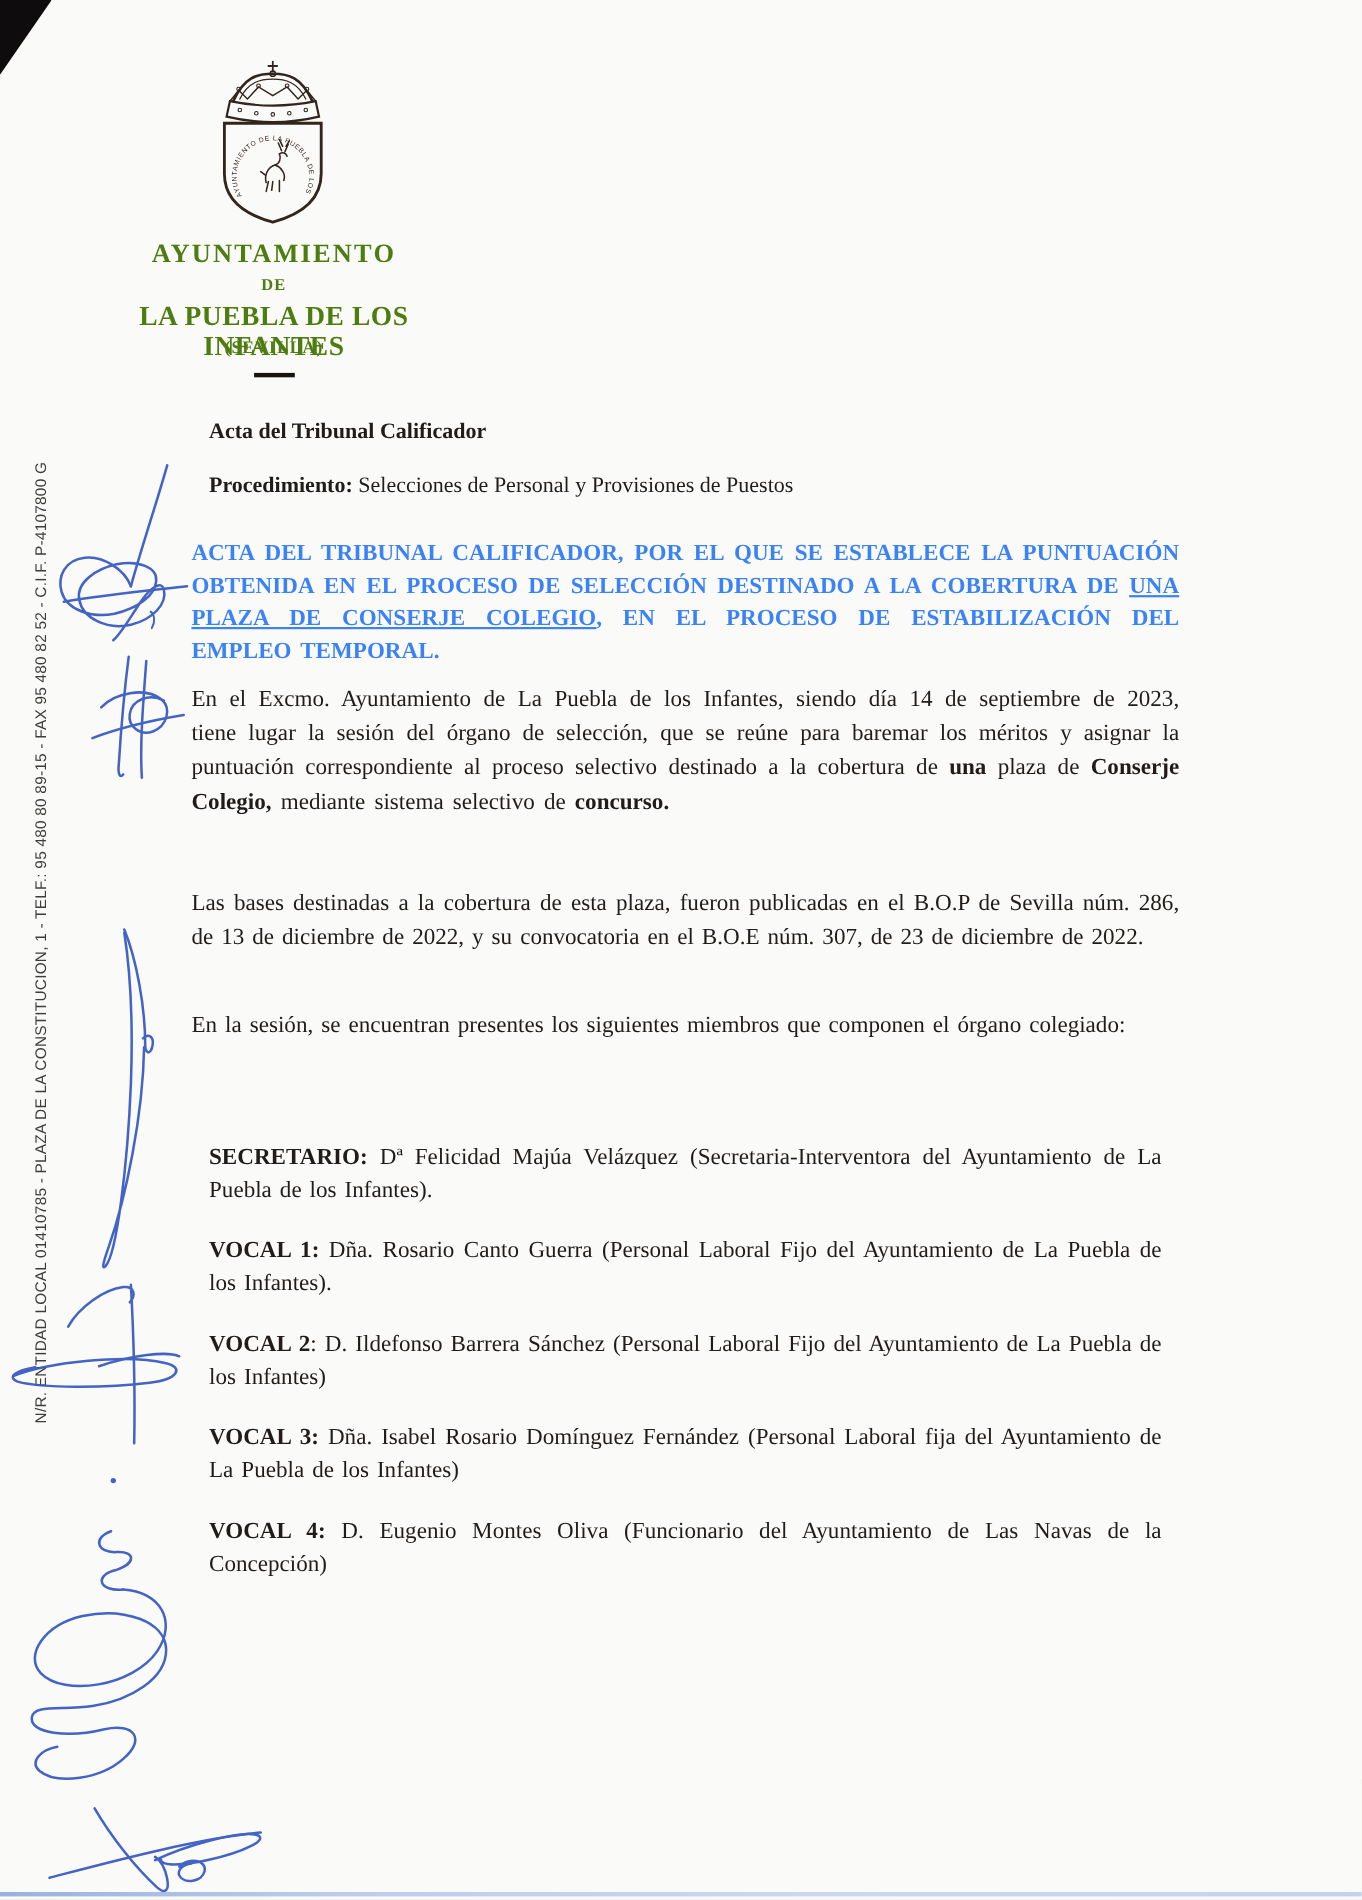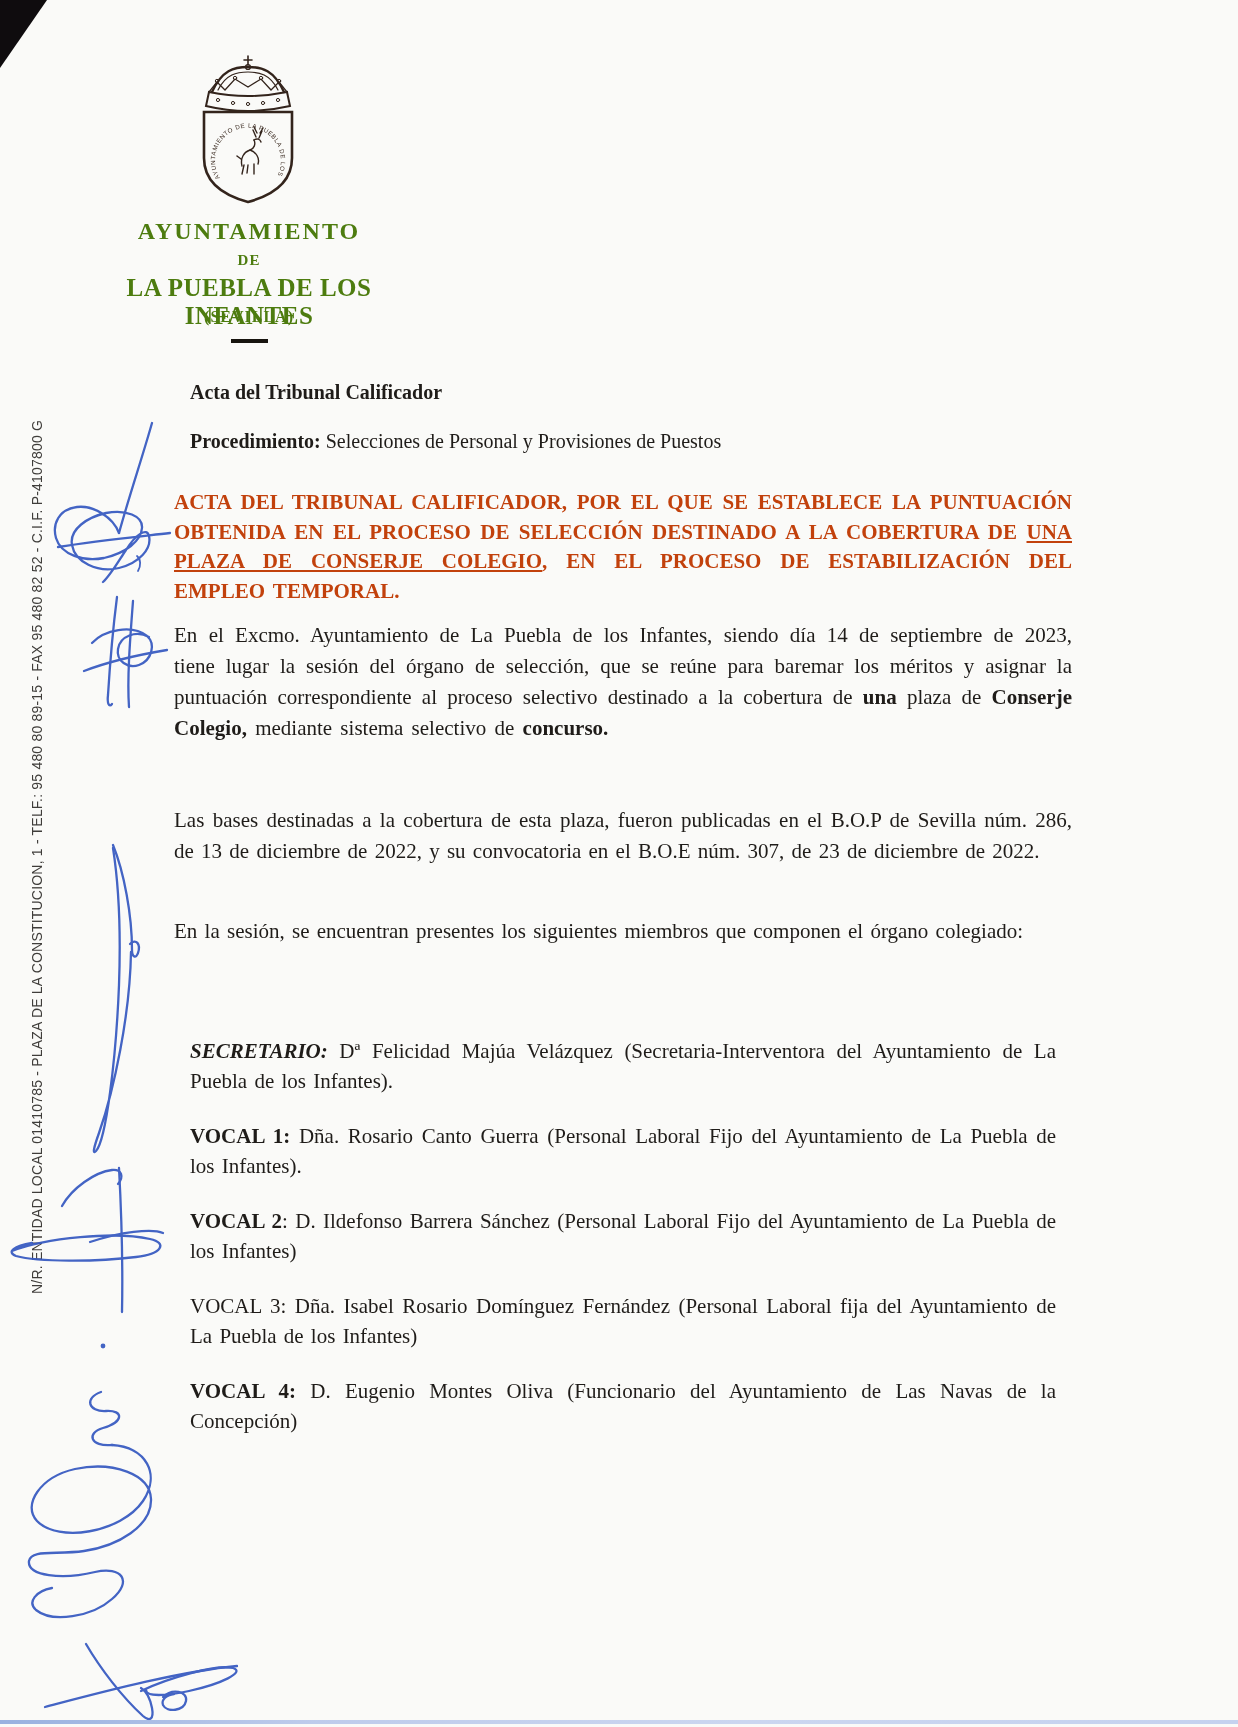--- a/index.html
+++ b/index.html
@@ -20,21 +20,21 @@
   .org-1 { top:218px; font-size:24px; letter-spacing:2px; }
   .org-2 { top:252px; font-size:15px; letter-spacing:1px; }
   .org-3 { top:274px; font-size:25px; letter-spacing:0.5px; }
   .org-4 { top:308px; font-size:16px; letter-spacing:1px; }
   .org-rule { position:absolute; left:231px; top:339px; width:37px; height:4px; background:#17140f; }
   
   .col { position:absolute; left:174px; width:898px; text-align:justify; }
   .col p { margin:16px; }
   .doc-title-block { top:360px; font-size:20px; line-height:33px; }
   .doc-title { font-weight:bold; }
-  .main-heading { top:467px; font-size:21px; line-height:29.5px; font-weight:bold; color:#c2410c; word-spacing:3px; }
+  .main-heading { top:467px; font-size:21px; line-height:29.5px; font-weight:bold; color:#3b82f6; word-spacing:3px; }
   .para { font-size:21px; line-height:31px; word-spacing:2px; }
   .para-intro { top:599px; word-spacing:3px; }
   .para-bases { top:784px; }
   .para-sesion { top:895px; }
   .members { top:1020px; }
   .members .member { line-height:30px; margin-bottom:25px; }
   
   .margin-note {
     position:absolute; left:29px; top:1294px; width:878px; height:18px;
     transform:rotate(-90deg); transform-origin:0 0;
@@ -108,24 +108,24 @@
     <p><span style="font-weight: bold;">Procedimiento:</span><span> Selecciones de Personal y Provisiones de Puestos</span></p>
   </div>
 
   <p class="col main-heading"><span style="font-weight: bold;">ACTA DEL TRIBUNAL CALIFICADOR, POR EL QUE SE ESTABLECE LA PUNTUACIÓN OBTENIDA EN EL PROCESO DE SELECCIÓN DESTINADO A LA COBERTURA DE </span><span style="font-weight: bold; text-decoration: underline;">UNA PLAZA DE CONSERJE COLEGIO</span><span style="font-weight: bold;">, EN EL PROCESO DE ESTABILIZACIÓN DEL EMPLEO TEMPORAL.</span></p>
 
   <p class="col para para-intro"><span>En el Excmo. Ayuntamiento de La Puebla de los Infantes, siendo día 14 de septiembre de 2023, tiene lugar la sesión del órgano de selección, que se reúne para baremar los méritos y asignar la puntuación correspondiente al proceso selectivo destinado a la cobertura de </span><span style="font-weight: bold;">una</span><span> plaza de </span><span style="font-weight: bold;">Conserje Colegio,</span><span> mediante sistema selectivo de </span><span style="font-weight: bold;">concurso.</span></p>
   <p class="col para para-bases"><span>Las bases destinadas a la cobertura de esta plaza, fueron publicadas en el B.O.P de Sevilla núm. 286, de 13 de diciembre de 2022, y su convocatoria en el B.O.E núm. 307, de 23 de diciembre de 2022.</span></p>
   <p class="col para para-sesion"><span>En la sesión, se encuentran presentes los siguientes miembros que componen el órgano colegiado:</span></p>
 
   <div class="col members">
-      <p class="para member"><span style="font-weight: bold; font-style: italic;">SECRETARIO:</span><span> Dª Felicidad Majúa Velázquez (Secretaria-Interventora del Ayuntamiento de La Puebla de los Infantes).</span></p>
+      <p class="para member"><span style="font-weight: bold;">SECRETARIO:</span><span> Dª Felicidad Majúa Velázquez (Secretaria-Interventora del Ayuntamiento de La Puebla de los Infantes).</span></p>
       <p class="para member"><span style="font-weight: bold;">VOCAL 1:</span><span> Dña. Rosario Canto Guerra (Personal Laboral Fijo del Ayuntamiento de La Puebla de los Infantes).</span></p>
       <p class="para member"><span style="font-weight: bold;">VOCAL 2</span><span>: D. Ildefonso Barrera Sánchez (Personal Laboral Fijo del Ayuntamiento de La Puebla de los Infantes)</span></p>
-      <p class="para member"><span style="font-weight: normal;">VOCAL 3:</span><span> Dña. Isabel Rosario Domínguez Fernández  (Personal Laboral fija del Ayuntamiento de La Puebla de los Infantes)</span></p>
+      <p class="para member"><span style="font-weight: bold;">VOCAL 3:</span><span> Dña. Isabel Rosario Domínguez Fernández  (Personal Laboral fija del Ayuntamiento de La Puebla de los Infantes)</span></p>
       <p class="para member"><span style="font-weight: bold;">VOCAL 4:</span><span> D. Eugenio Montes Oliva (Funcionario del Ayuntamiento de Las Navas de la Concepción)</span></p>
     </div>
 
   <div class="margin-note">N/R. ENTIDAD LOCAL 01410785 - PLAZA DE LA CONSTITUCION, 1 - TELF.: 95 480 80 89-15 - FAX 95 480 82 52 - C.I.F. P-4107800 G</div>
 
   <svg class="ink" width="1238" height="1727" viewBox="0 0 1238 1727">
     <g fill="none" stroke="#3a5cc2" stroke-width="2.3" stroke-linecap="round" opacity="0.95">
       <g>
         <path d="M152,423 C143,455 128,500 119,533"></path>
         <path d="M119,533 C113,517 93,505 77,507 C59,509 52,524 56,538 C61,555 84,562 104,558 C126,553 141,541 142,528 C143,516 126,509 106,513 C88,517 69,529 72,545 C75,562 97,573 119,568 C139,563 152,549 149,536 C147,527 136,534 126,550 C118,562 110,576 103,582"></path>

